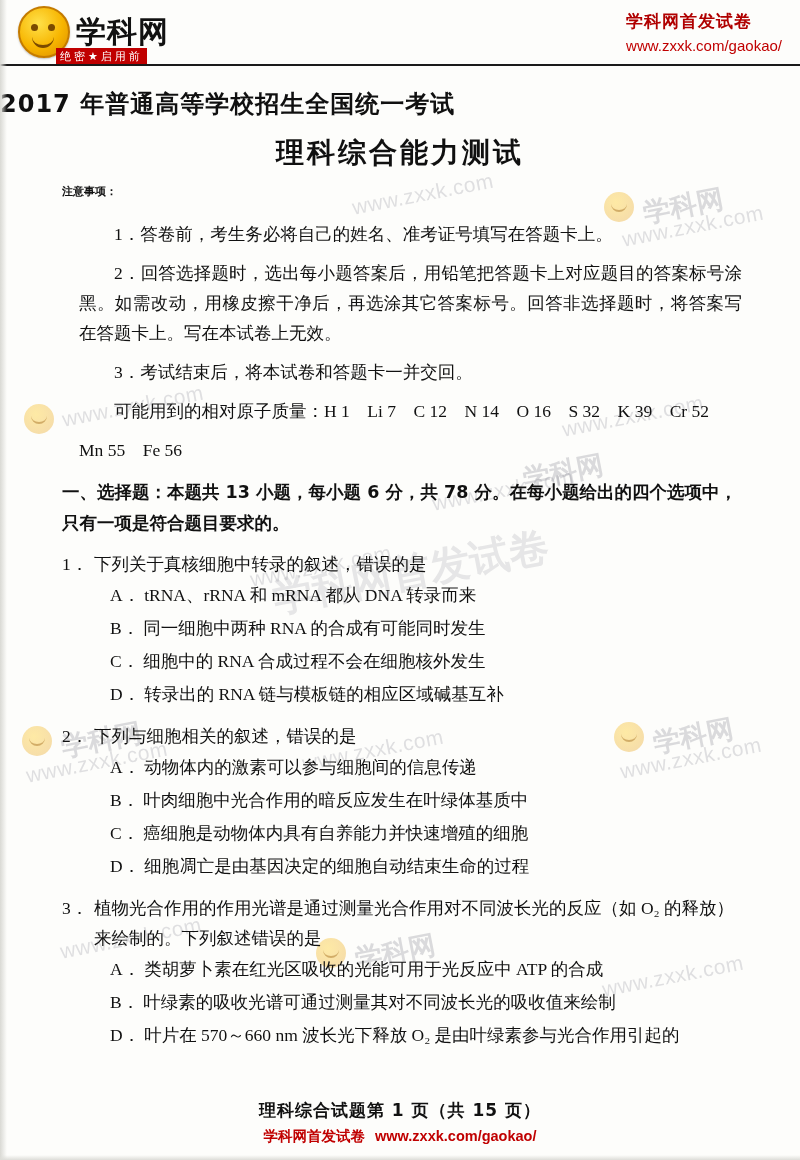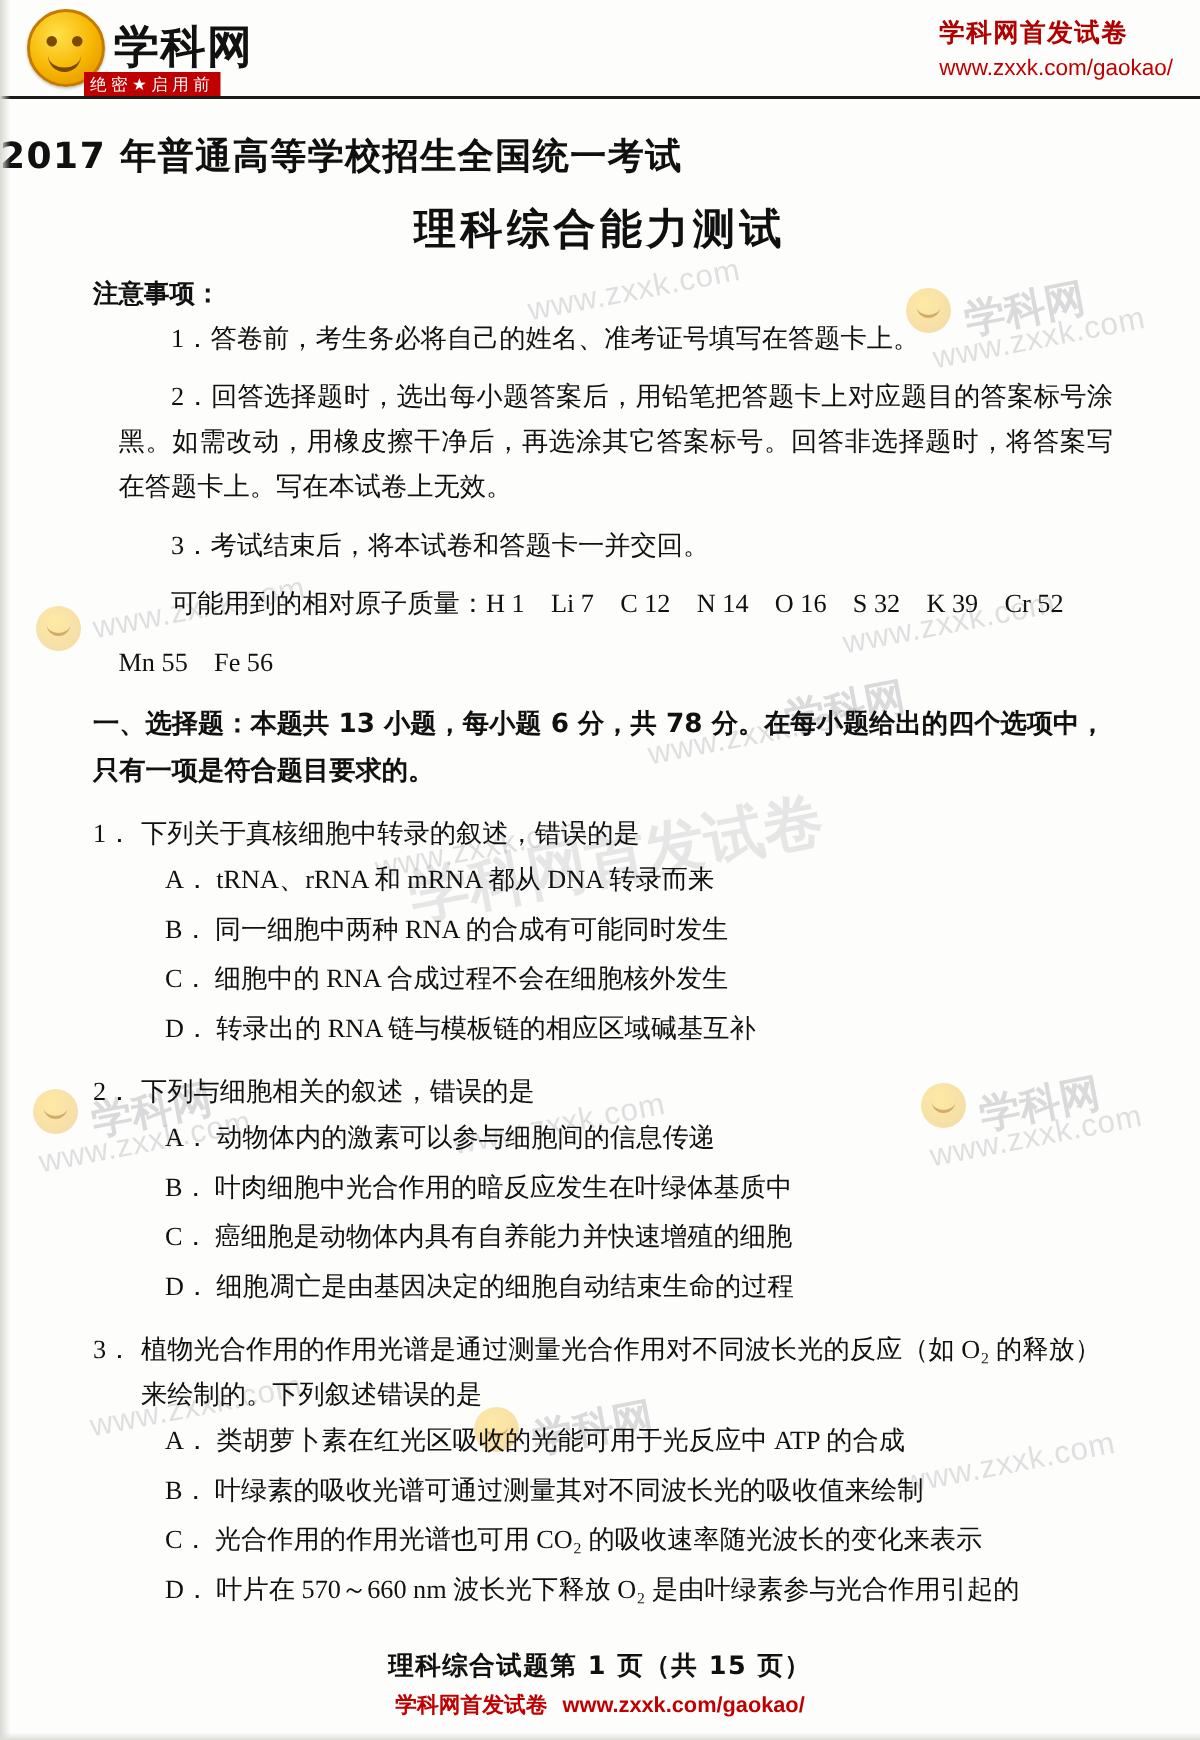--- a/index.html
+++ b/index.html
@@ -174,22 +174,22 @@
   
   .content {
     position: absolute;
     left: 62px;
     right: 58px;
     top: 184px;
   }
   .notice-title {
     font-family: "DejaVu Sans", sans-serif;
     font-weight: bold;
-    font-size: 17px;
-    margin-bottom: 3px;
+    font-size: 11px;
+    margin-bottom: 20px;
   }
   p.line {
     margin: 0 0 9px 17px;
     font-size: 17.5px;
     line-height: 30px;
     text-align: justify;
   }
   .indent2 { text-indent: 2em; }
   .center { text-align: center; }
 
@@ -339,21 +339,20 @@
     <div class="opt"><span class="lbl">B．</span><span>叶肉细胞中光合作用的暗反应发生在叶绿体基质中</span></div>
     <div class="opt"><span class="lbl">C．</span><span>癌细胞是动物体内具有自养能力并快速增殖的细胞</span></div>
     <div class="opt"><span class="lbl">D．</span><span>细胞凋亡是由基因决定的细胞自动结束生命的过程</span></div>
 
     <div class="q">
       <span class="q-num">3．</span><span class="q-body">植物光合作用的作用光谱是通过测量光合作用对不同波长光的反应（如 O₂ 的释放）</span>
     </div>
     <div class="q-hang">来绘制的。下列叙述错误的是</div>
     <div class="opt"><span class="lbl">A．</span><span>类胡萝卜素在红光区吸收的光能可用于光反应中 ATP 的合成</span></div>
     <div class="opt"><span class="lbl">B．</span><span>叶绿素的吸收光谱可通过测量其对不同波长光的吸收值来绘制</span></div>
-    <div class="opt"><span class="lbl">C．</span><span>光合作用的作用光谱也可用 CO₂ 的吸收速率随光波长的变化来表示</span></div>
     <div class="opt"><span class="lbl">D．</span><span>叶片在 570～660 nm 波长光下释放 O₂ 是由叶绿素参与光合作用引起的</span></div>
 
   </div>
 
   <div class="footer">
     <div class="fline">理科综合试题第 1 页（共 15 页）</div>
     <div class="flink">
       <span class="cn">学科网首发试卷</span><span>www.zxxk.com/gaokao/</span>
     </div>
   </div>

